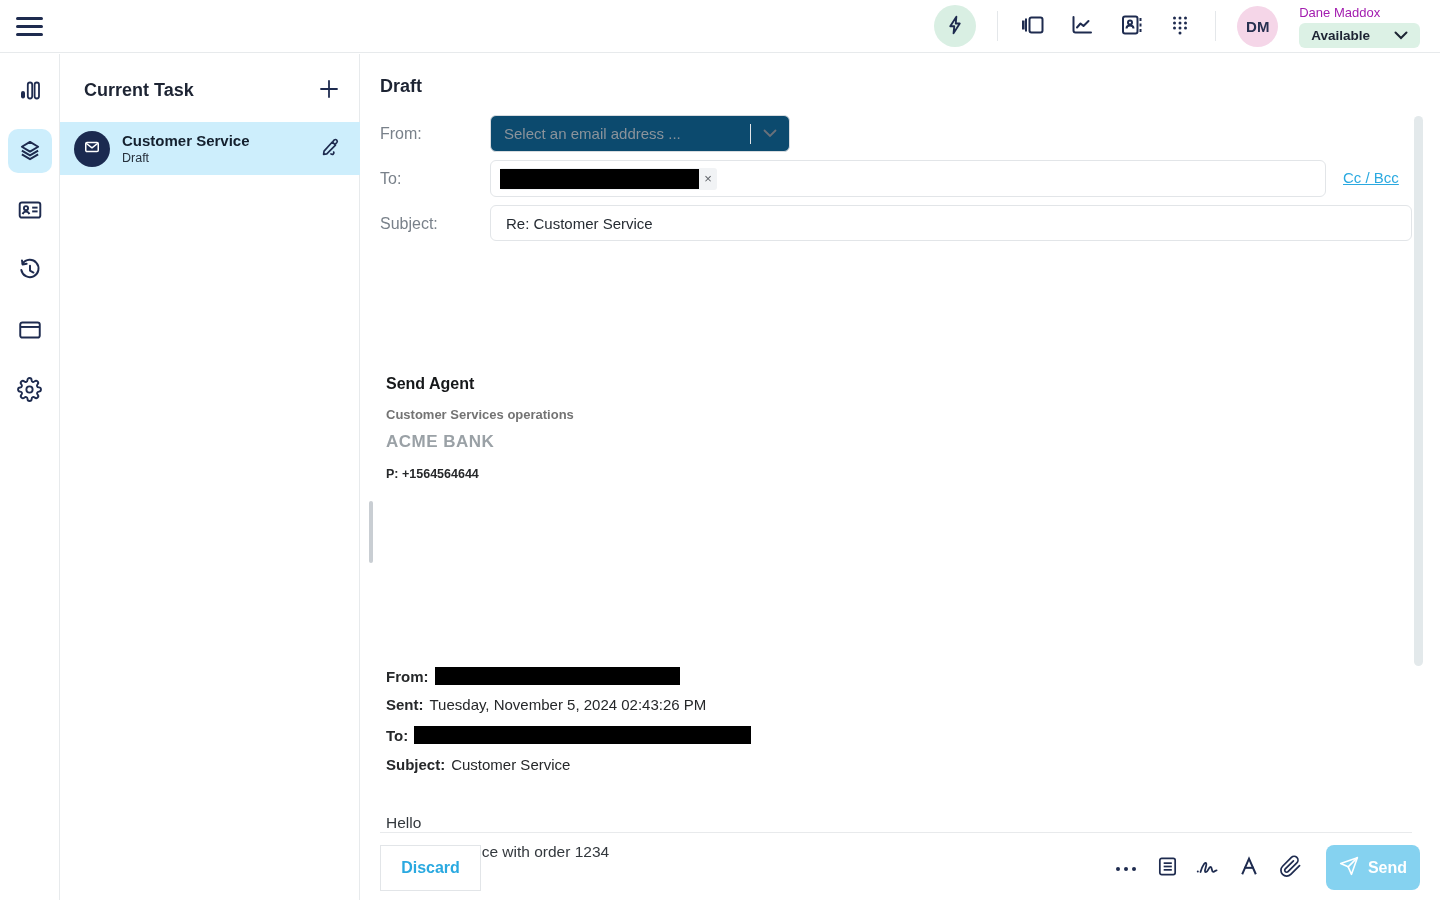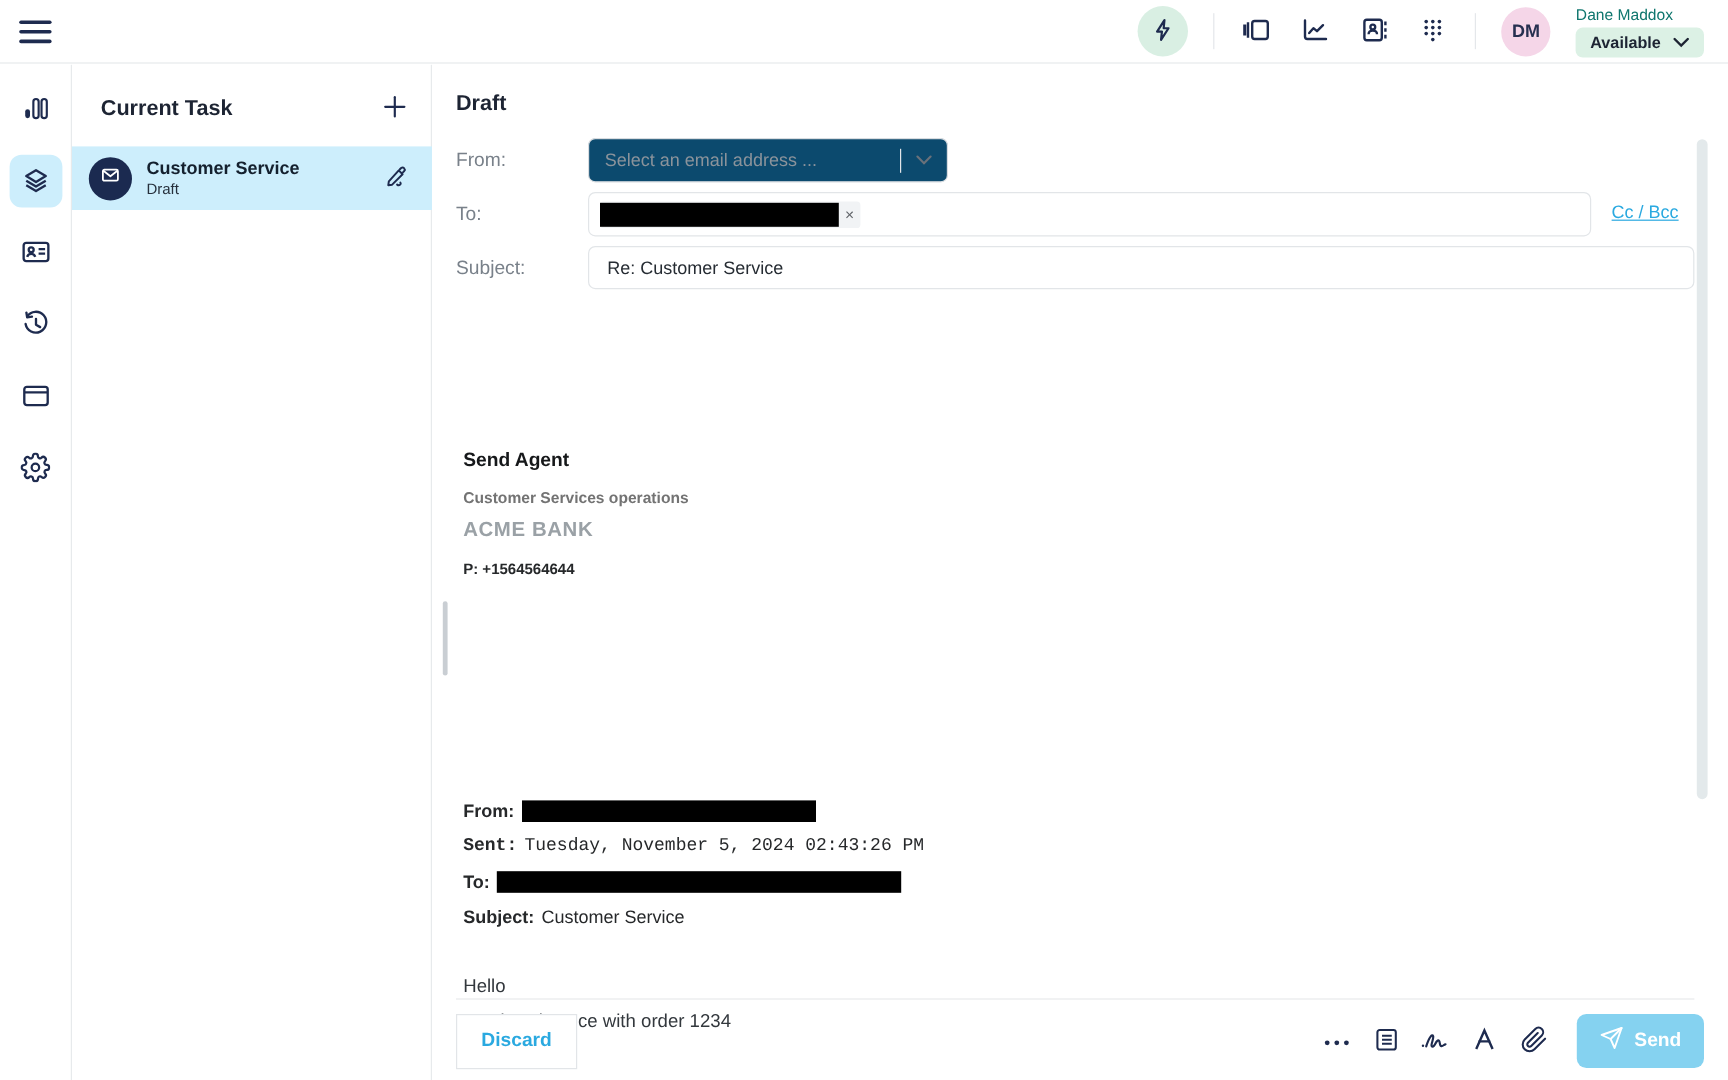--- a/index.html
+++ b/index.html
@@ -16,22 +16,22 @@
   .top-right { display:flex; align-items:center; gap:21px; padding-right:20px; }
   .round-btn { width:42px; height:42px; border-radius:50%; border:none; cursor:pointer;
                display:flex; align-items:center; justify-content:center; background:transparent; }
   .round-btn.green { background:#d9efe3; }
   .vdivider { width:1px; height:30px; background:#e4e7ea; }
   .icon-btn { width:28px; height:28px; border:none; background:none; cursor:pointer;
               display:flex; align-items:center; justify-content:center; color:#1e2b4f; }
   .avatar { width:41px; height:41px; border-radius:50%; background:#f5d6e8; color:#273050;
             font-weight:bold; font-size:15px; display:flex; align-items:center; justify-content:center; }
   .user-block { display:flex; flex-direction:column; gap:3px; }
-  .user-name { font-size:13px; color:#0f766e; }
-  .status-pill { display:flex; align-items:center; justify-content:space-between; gap:10px;
+  .user-name { font-size:13px; color:#a21caf; }
+  .status-pill { display:flex; align-items:center; justify-content:space-between; gap:24px;
                  background:#dcf1e5; border:none; border-radius:6px; padding:5px 12px;
                  font-size:13.5px; font-weight:bold; color:#1d2433; cursor:pointer; min-width:98px; }
 
   
   .rail { position:absolute; left:0; top:54px; width:60px; height:846px; background:#fff;
           border-right:1px solid #e7eaec; display:flex; flex-direction:column;
           align-items:center; padding-top:15px; gap:16px; }
   .rail-item { width:44px; height:44px; border:none; background:none; border-radius:10px;
                display:flex; align-items:center; justify-content:center; color:#1e2b4f; cursor:pointer; }
   .rail-item.active { background:#cdeefc; }
@@ -88,37 +88,37 @@
   .sig-dept    { position:absolute; left:25px; top:158px; font-size:13px; font-weight:bold; color:#737373; }
   .sig-company { position:absolute; left:25px; top:183px; font-size:17px; font-weight:bold; color:#9aa1a6; letter-spacing:.5px; }
   .sig-phone   { position:absolute; left:25px; top:218px; font-size:12.5px; font-weight:bold; color:#26282a; }
   .sig-logo    { position:absolute; left:25px; top:244px; width:98px; height:98px; }
 
   .mini-scroll { position:absolute; left:8px; top:252px; width:4px; height:62px;
                  background:#c9ced3; border-radius:2px; }
 
   .q-row { position:absolute; left:25px; font-size:15px; color:#26282a; display:flex; align-items:center; }
   .q-row b { font-weight:bold; }
-  .q-from { top:418px; } .q-sent { top:447px;font-family:Liberation Mono, monospace; } .q-to { top:477px; } .q-subject { top:507px; }
+  .q-from { top:418px; } .q-sent { top:447px; } .q-to { top:477px; } .q-subject { top:507px; }
   .redact { background:#000; height:18px; display:inline-block; margin-left:6px; }
   .redact-from { width:245px; } .redact-to { width:337px; }
   .q-val { margin-left:6px; }
   .body-line1 { position:absolute; left:25px; top:565px; font-size:15.5px; color:#33383d; }
   .body-line2 { position:absolute; left:25px; top:594px; font-size:15.5px; color:#33383d; }
 
   
   .toolbar-divider { position:absolute; left:19px; top:778px; width:1032px; height:1px; background:#e8eaec; }
   .discard-btn { position:absolute; left:19px; top:791px; width:101px; height:46px;
                  background:#fff; border:1px solid #e2e5e8; border-radius:0;
                  font-family:"Liberation Sans", sans-serif; font-size:16px; font-weight:bold;
                  color:#2aa9e0; cursor:pointer; }
   .toolbar-right { position:absolute; right:20px; top:791px; display:flex; align-items:center; gap:15px; }
   .tb-icon { width:26px; height:26px; border:none; background:none; cursor:pointer; color:#1e2b4f;
              display:flex; align-items:center; justify-content:center; }
-  .send-btn { width:106px; height:45px; background:#85d2f0; border:none; border-radius:8px;
+  .send-btn { width:94px; height:45px; background:#85d2f0; border:none; border-radius:8px;
               margin-left:8px; color:#fff; font-family:"Liberation Sans", sans-serif;
               font-size:16px; font-weight:bold; cursor:pointer;
               display:flex; align-items:center; justify-content:center; gap:9px; }
 
   .scrollbar { position:absolute; right:17px; top:62px; width:9px; height:550px;
                background:#e3e9eb; border-radius:5px; }
 </style>
 </head>
 <body>
 

